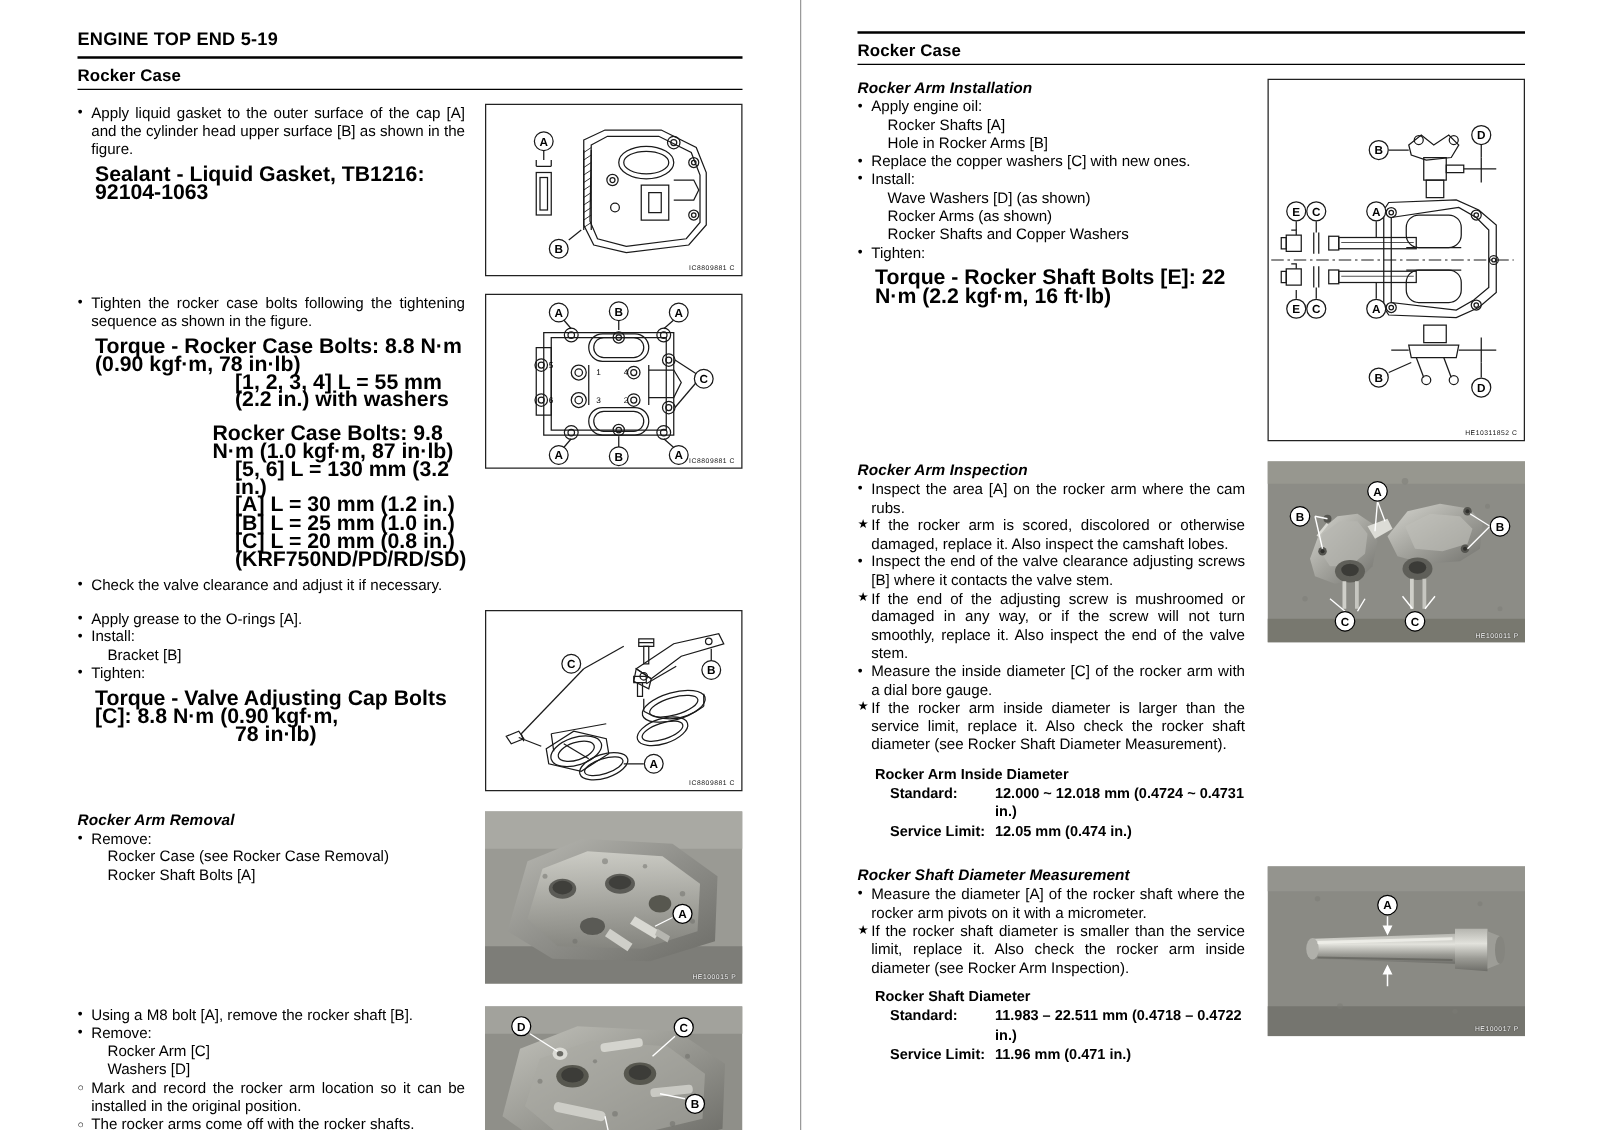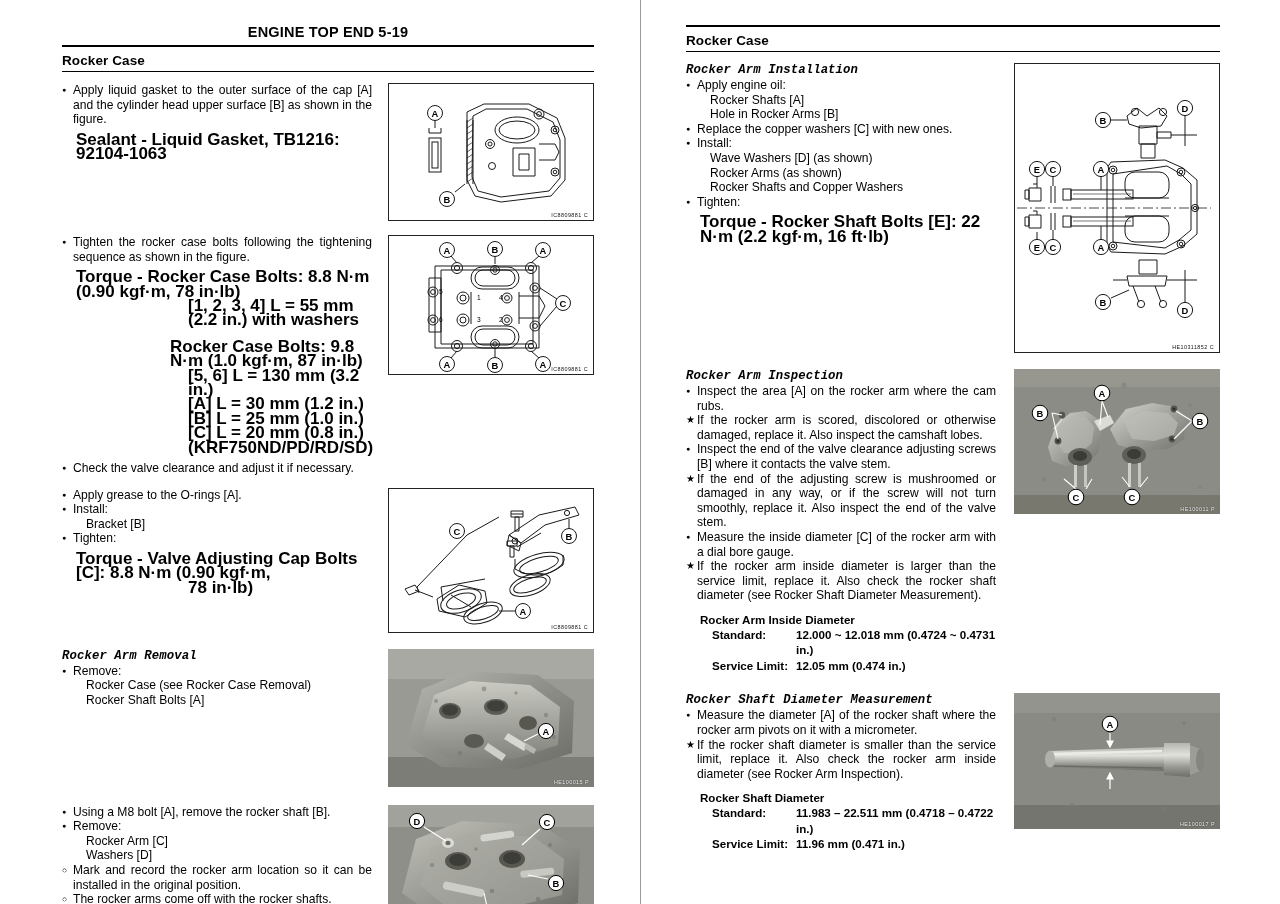--- a/index.html
+++ b/index.html
@@ -19,38 +19,38 @@
   .gutter {
     position: absolute; left: 640px; top: 0; width: 1px; height: 904px;
     background: #9a9a9a;
   }
 
   
   .running-head {
     font-size: 14.5px; font-weight: bold; letter-spacing: .2px;
     height: 20px; line-height: 20px;
   }
-  .running-head.right-align { text-align: center; }
+  .running-head.right-align { text-align: left; }
   .rule-thick { border-top: 2.2px solid #000; margin-top: 3px; }
   .section-title {
     font-size: 13.5px; font-weight: bold; letter-spacing: .1px;
     margin-top: 6px; margin-bottom: 3px;
   }
   .rule-thin { border-top: 1.1px solid #000; }
 
   
   .body { position: relative; margin-top: 10px; }
   .block { position: relative; display: flex; align-items: flex-start; }
   .textcol { width: 310px; flex: 0 0 310px; }
   .figcol  { flex: 1 1 auto; display: flex; justify-content: flex-end; }
 
   
   .subhead {
     font-size: 12.3px; font-weight: bold; font-style: italic;
-    margin: 0 0 1px 0; letter-spacing: .1px; font-family: Liberation Mono, monospace;
+    margin: 0 0 1px 0; letter-spacing: .1px;
   }
   .li { position: relative; font-size: 12.1px; line-height: 14.6px;
         padding-left: 11px; margin: 0 0 0 0; text-align: justify; }
   .li.nojust { text-align: left; }
   .li::before {
     position: absolute; left: 0; top: 0; font-size: 11px; line-height: 14.6px;
   }
   .li.dot::before    { content: "\25CF"; font-size: 7px; top: 0px; }
   .li.star::before   { content: "\2605"; font-size: 10px; top: 0px; }
   .li.circle::before { content: "\25CB"; font-size: 8.5px; top: 0px; }

